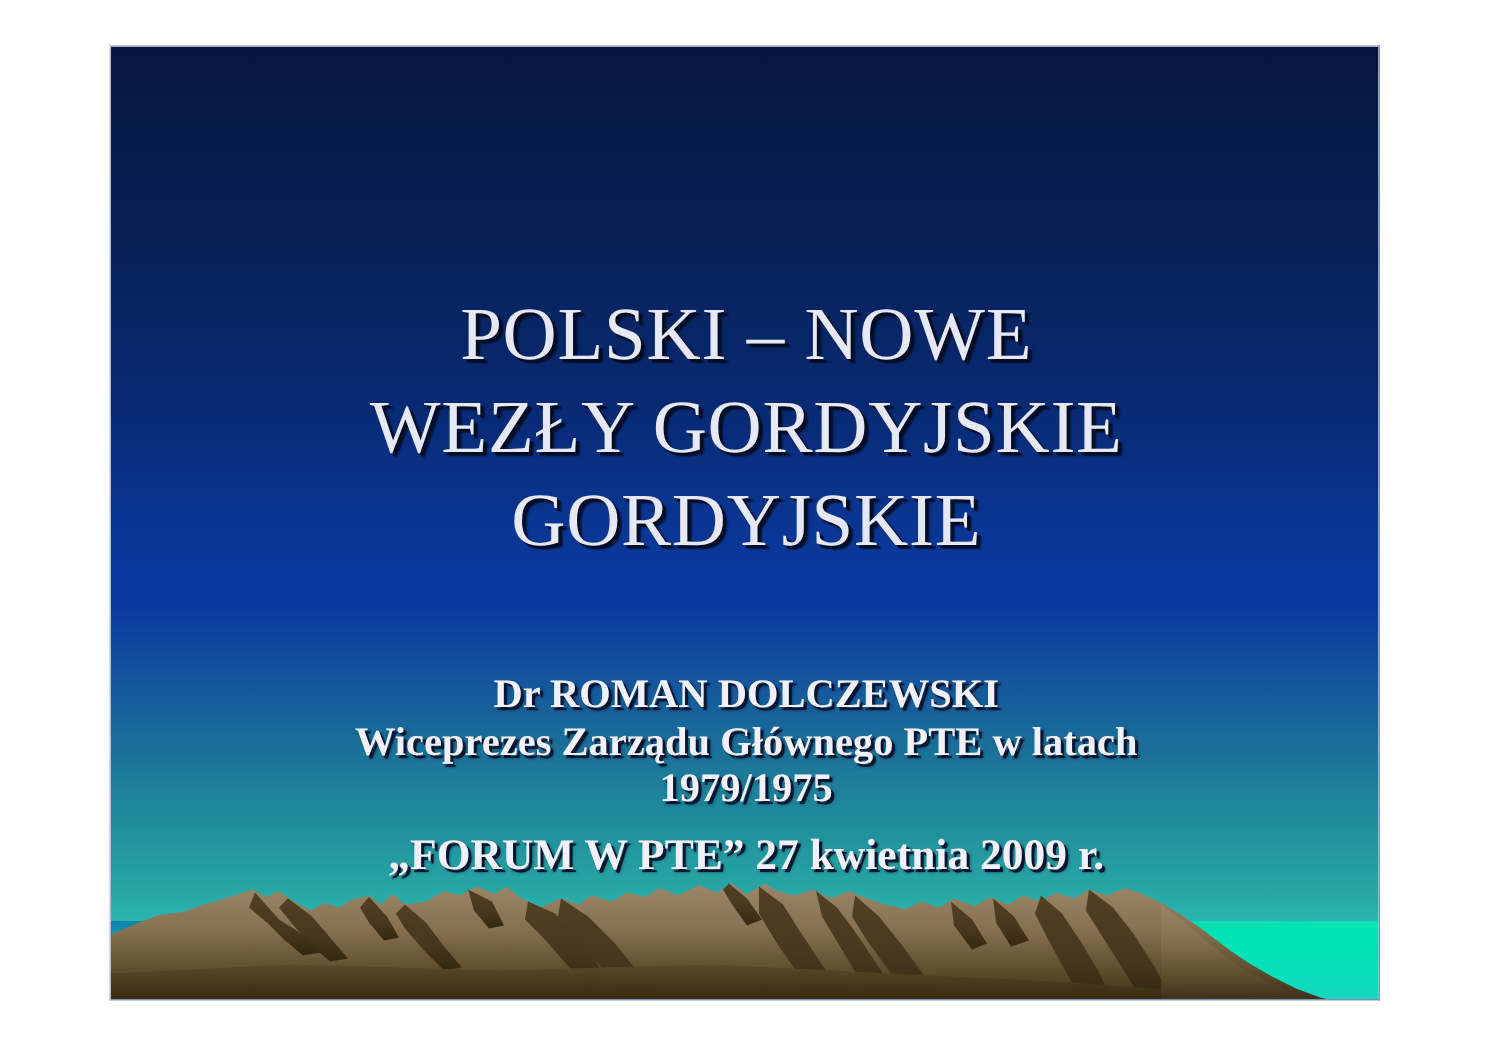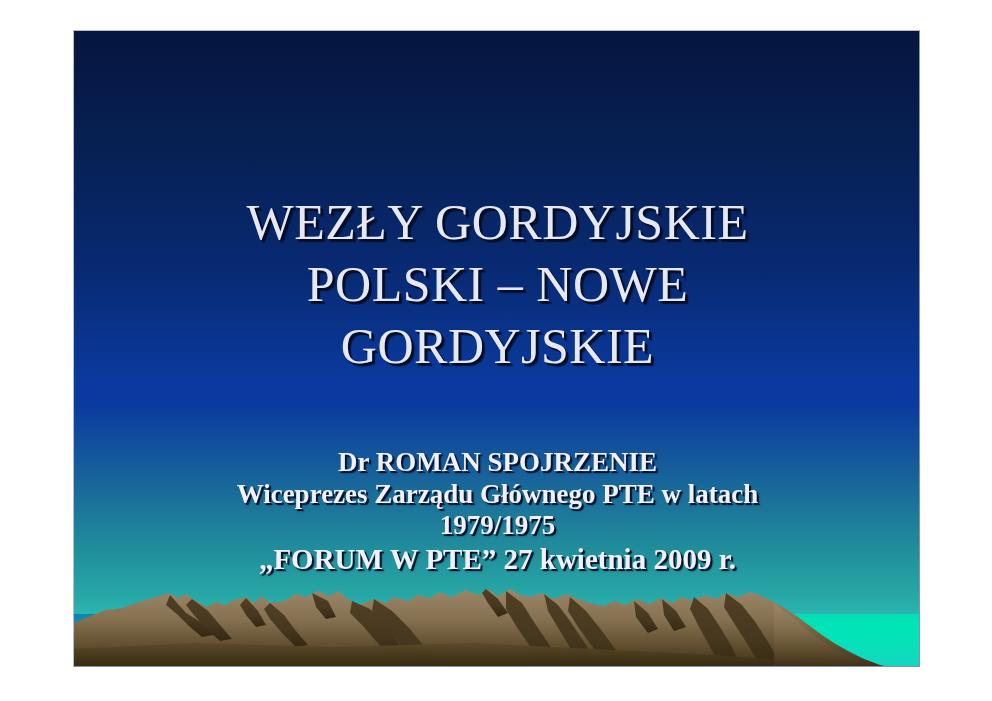--- a/index.html
+++ b/index.html
@@ -139,20 +139,21 @@
   .sub-role {
     font-size: 27px;
     line-height: 31px;
     max-width: 540px;
     margin: 0 auto;
     white-space: normal;
   }
   .sub-event {
     font-size: 29px;
     line-height: 36px;
+    margin-top: 11px;
   }
 </style>
 </head>
 <body>
 
 <div id="canvas">
 
   <div id="slide">
 
     <div id="sky"></div>
@@ -224,27 +225,27 @@
       </g>
 
       <g>
         <path fill="url(#mtnLight)" opacity="0.9" d="M700,572 L716,584 L734,600 L756,616 L780,628 L804,636 L830,637 L700,637 Z"></path>
       </g>
     </svg>
 
     <div id="text-layer">
 
       <div id="title-block">
+        <div class="title-line">POLSKI – NOWE</div>
         <div class="title-line">WEZŁY GORDYJSKIE</div>
-        <div class="title-line">POLSKI – NOWE</div>
         <div class="title-line">GORDYJSKIE</div>
       </div>
 
       <div id="subtitle-block">
-        <div class="sub-line sub-name">Dr ROMAN SPOJRZENIE</div>
+        <div class="sub-line sub-name">Dr ROMAN DOLCZEWSKI</div>
         <div class="sub-line sub-role">Wiceprezes Zarządu Głównego PTE w latach 1979/1975</div>
         <div class="sub-line sub-event">„FORUM W PTE” 27 kwietnia 2009 r.</div>
       </div>
 
     </div>
 
   </div>
 </div>
 
 </body></html>

